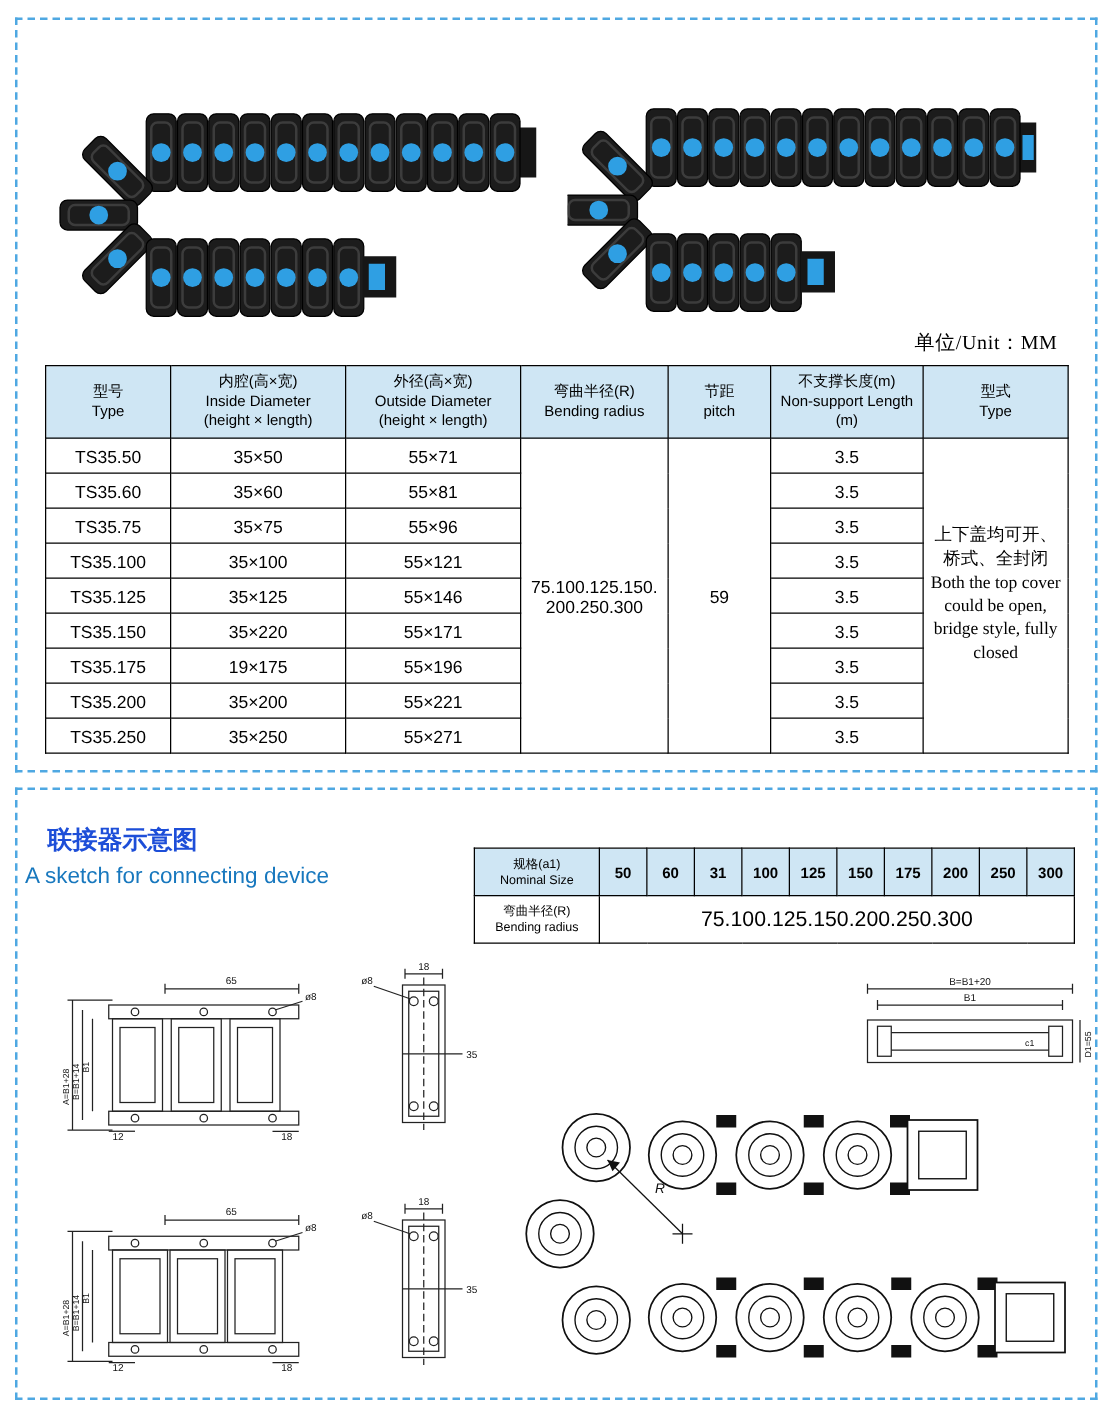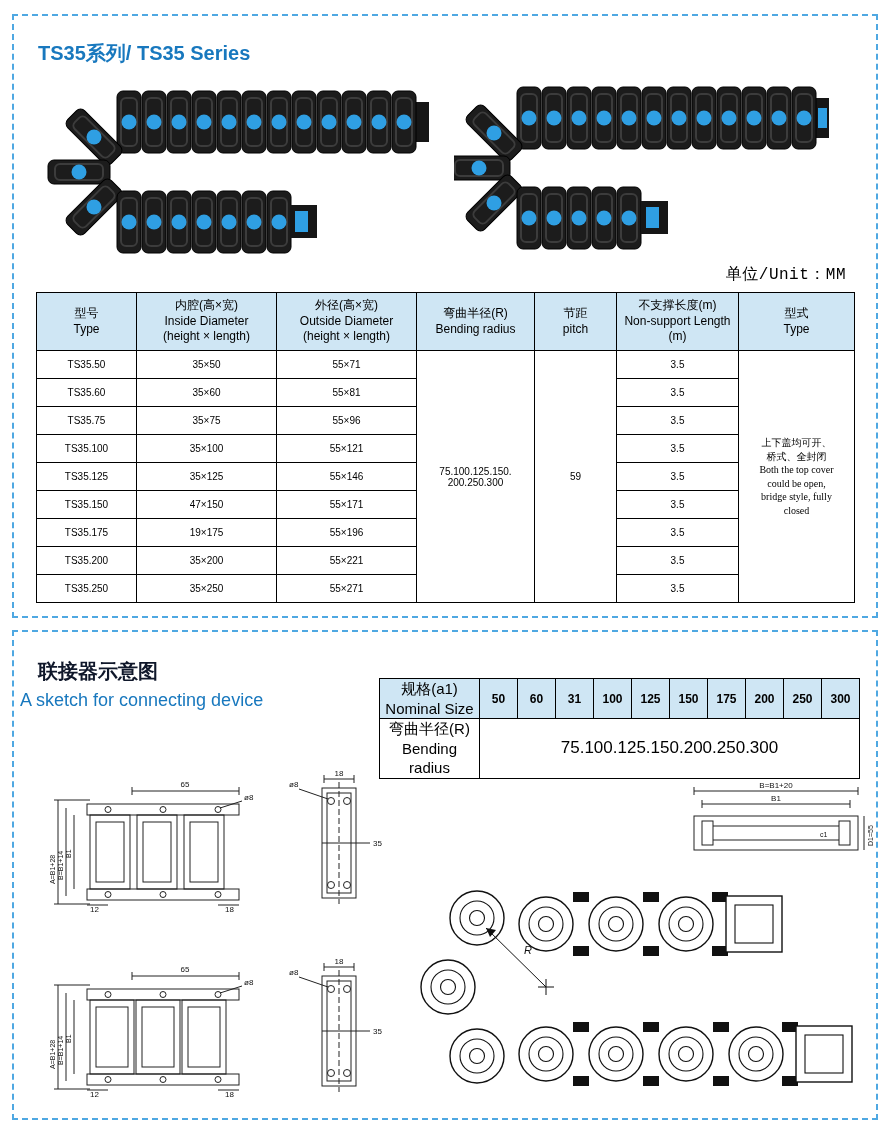--- a/index.html
+++ b/index.html
@@ -7,49 +7,48 @@
   body { position:relative; font-family:"Liberation Sans","DejaVu Sans",sans-serif; color:#000; }
 
   .panel { position:absolute; border:2px dashed #4fa8e2; background:#fff; }
   #panel1 { left:12px; top:14px;  width:866px; height:604px; }
   #panel2 { left:12px; top:630px; width:866px; height:490px; }
 
   .series-title { position:absolute; left:24px; top:24px; font-size:20px; font-weight:bold; color:#1878be; }
 
   .photos { position:absolute; left:20px; top:62px; width:824px; display:flex; gap:20px; }
 
-  .unit-label { position:absolute; right:30px; top:248px; font-family:Liberation Mono, monospace; font-size:16px; letter-spacing:0.5px;margin-left:28px; }
+  .unit-label { position:absolute; right:30px; top:248px; font-family:Liberation Serif, serif; font-size:16px; letter-spacing:0.5px;margin-left:28px; }
 
   table.spec { position:absolute; left:22px; top:276px; width:818px; border-collapse:collapse; table-layout:fixed; }
   .spec th, .spec td { border:1px solid #000; text-align:center; vertical-align:middle; padding:0 2px; }
   .spec thead th { background:#cfe6f4; height:58px; font-weight:normal; font-size:12px; line-height:1.3; }
-  .spec tbody td { height:28px; font-size:10px;margin-top:20px; }
+  .spec tbody td { height:28px; font-size:14px;margin-top:20px; }
   .hl { display:block; }
   .pre { white-space:pre-line; }
   .style-cell { font-size:11px; line-height:1.35;font-family:Liberation Serif, serif; }
 
-  .conn-title-cn { position:absolute; left:24px; top:26px; font-size:20px; font-weight:bold; color:#0f172a; }
+  .conn-title-cn { position:absolute; left:24px; top:26px; font-size:20px; font-weight:bold; color:#1d4ed8; }
   .conn-title-en { position:absolute; left:6px; top:58px; font-size:18px; color:#1878be; }
 
   table.sizes { position:absolute; right:16px; top:46px; width:480px; border-collapse:collapse; table-layout:fixed; }
   .sizes td { border:1px solid #000; text-align:center; vertical-align:middle; }
-  .sizes .lbl { font-size:15px; line-height:1.3; height:38px; }
+  .sizes .lbl { font-size:10px; line-height:1.3; height:38px; }
   .sizes .hdr { background:#cfe6f4; }
   .sizes .num { font-size:12px; font-weight:bold;margin-top:25px; }
   .sizes .val { font-size:17px; height:30px; }
 
   .draw { position:absolute; }
   .dimtxt { font-family:"Liberation Sans","DejaVu Sans",sans-serif; }
 </style>
 </head>
 <body>
 
 <div class="panel" id="panel1">
 
-  <div class="series-title">TS35系列/ TS35 Series</div>
 
   <div class="photos">
 
     <svg width="400" height="186" viewBox="0 0 400 186">
       <defs>
         <g id="lkA">
           <rect x="-12" y="-31" width="24" height="62" rx="6" fill="#1c1c1c" stroke="#000"></rect>
           <rect x="-8" y="-24" width="16" height="48" rx="5" fill="none" stroke="#3c3c3c" stroke-width="2"></rect>
           <circle r="7.5" fill="#2f9fe3"></circle>
         </g>
@@ -198,21 +197,21 @@
         <td>3.5</td>
       </tr>
       <tr>
         <td>TS35.125</td>
         <td>35×125</td>
         <td>55×146</td>
         <td>3.5</td>
       </tr>
       <tr>
         <td>TS35.150</td>
-        <td>47×150</td>
+        <td>35×220</td>
         <td>55×171</td>
         <td>3.5</td>
       </tr>
       <tr>
         <td>TS35.175</td>
         <td>19×175</td>
         <td>55×196</td>
         <td>3.5</td>
       </tr>
       <tr>

